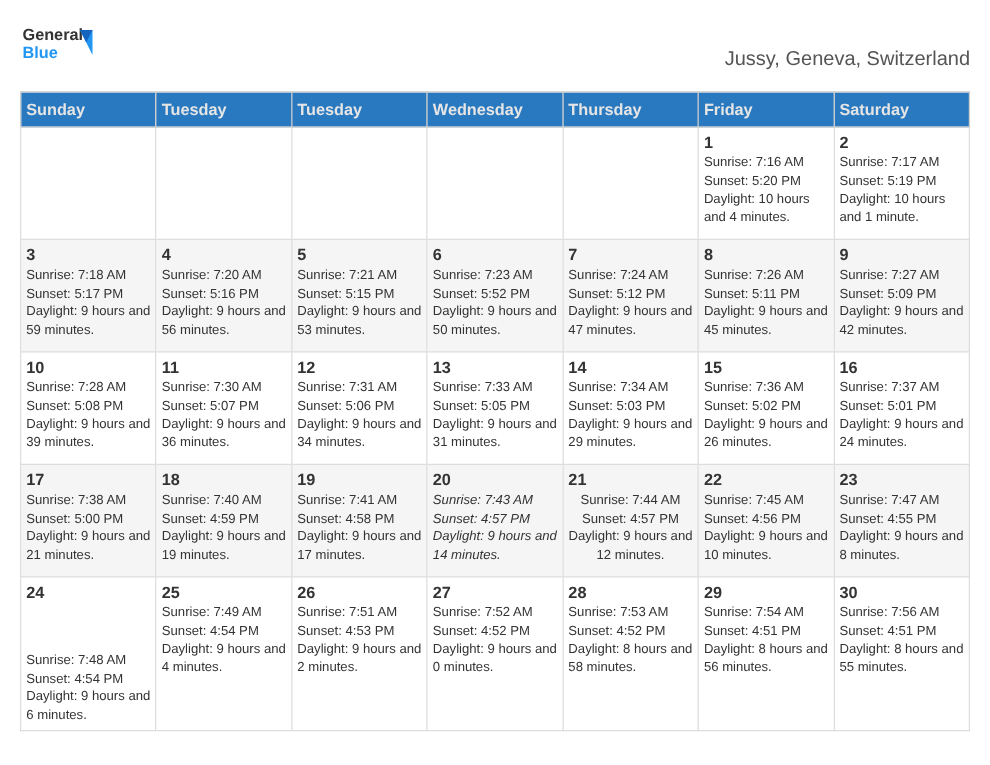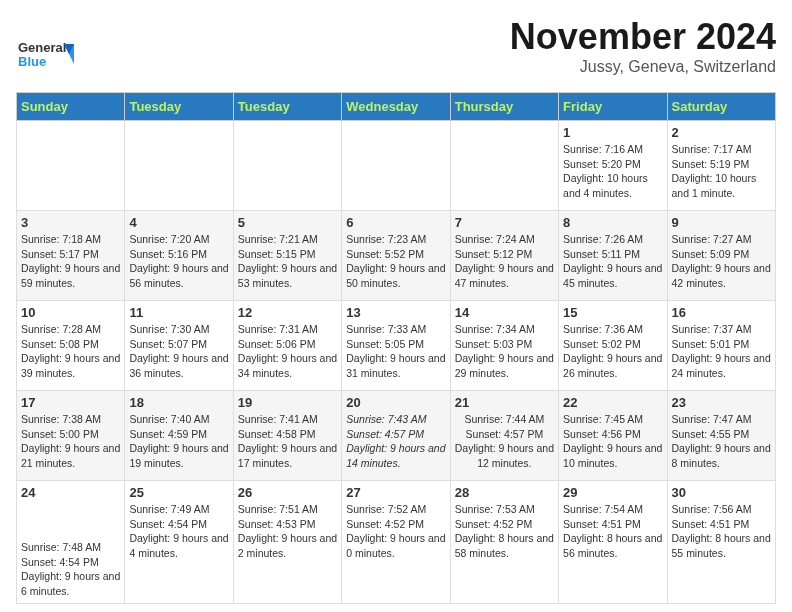--- a/index.html
+++ b/index.html
@@ -34,21 +34,21 @@
       align-items: flex-end;
       margin-bottom: 8px;
     }
     table {
       width: 100%;
       border-collapse: collapse;
       table-layout: fixed;
     }
     thead tr th {
       background: #2979c0;
-      color: #bef264;
+      color: #e5e5e5;
       font-size: 13px;
       font-weight: bold;
       padding: 6px 4px;
       text-align: left;
       border: 1px solid #ccc;
     }
     tbody tr td {
       vertical-align: top;
       border: 1px solid #ddd;
       padding: 4px 4px;
@@ -83,21 +83,20 @@
       
       <svg width="60" height="40" viewBox="0 0 60 40">
         <text x="2" y="16" font-family="Arial" font-weight="bold" font-size="13" fill="#333">General</text>
         <text x="2" y="30" font-family="Arial" font-weight="bold" font-size="13" fill="#2196f3">Blue</text>
         <polygon points="48,8 58,8 58,28" fill="#2196f3"></polygon>
         <polygon points="48,8 58,8 53,18" fill="#1565c0"></polygon>
       </svg>
     </div>
   </div>
   <div class="title-section">
-    <div class="month-title">November 2024</div>
     <div class="location-title">Jussy, Geneva, Switzerland</div>
   </div>
 </div>
 
 <table>
   <thead>
     <tr id="header-row">
         <th>Sunday</th>
         <th>Tuesday</th>
         <th>Tuesday</th>

